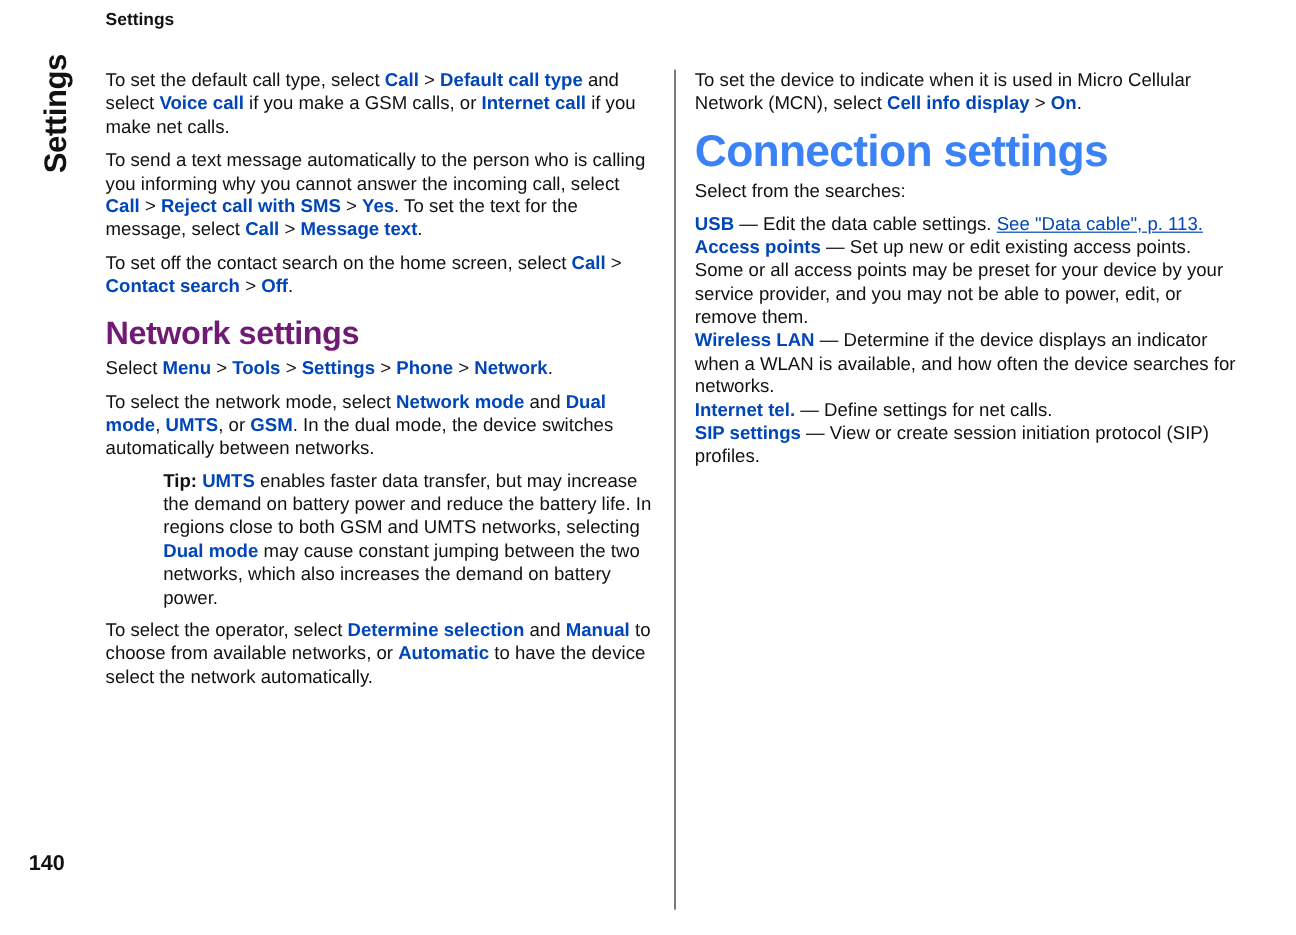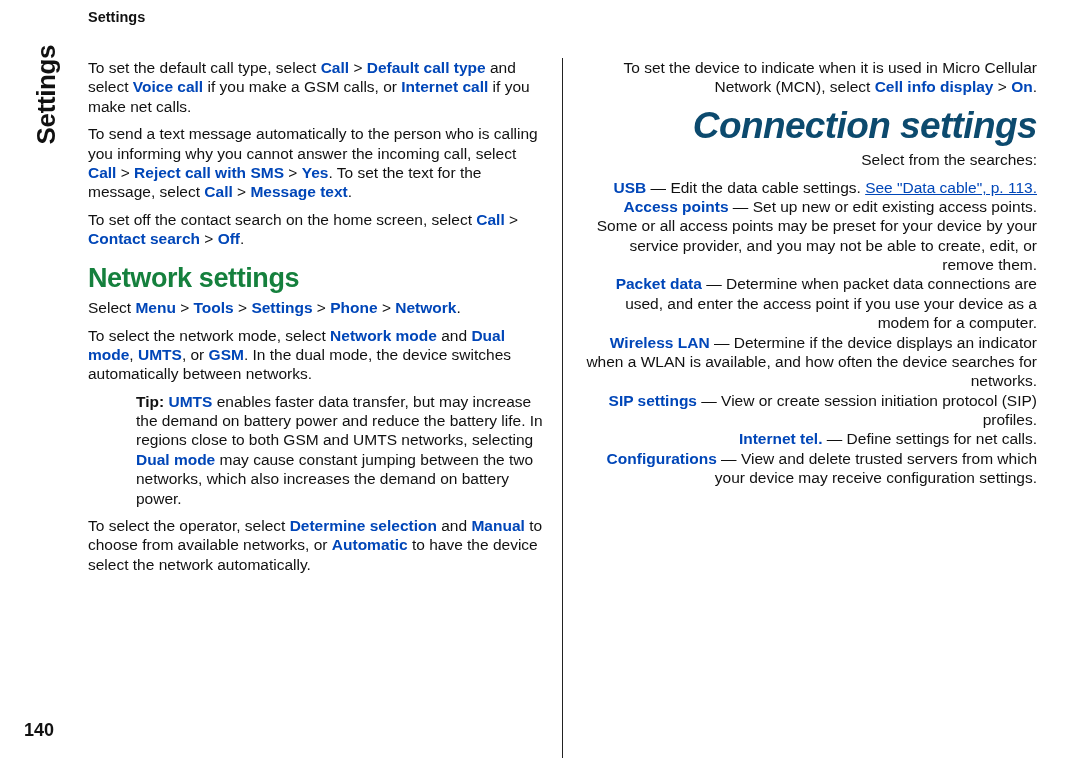--- a/index.html
+++ b/index.html
@@ -31,21 +31,21 @@
   .top-header {
     position: absolute;
     left: 88px;
     top: 8px;
     font-weight: 700;
     font-size: 14.5px;
   }
   .page-num {
     position: absolute;
     left: 24px;
-    bottom: 38px;
+    bottom: 49px;
     font-weight: 700;
     font-size: 18px;
   }
   .cols {
     position: absolute;
     left: 88px;
     top: 58px;
     width: 957px;
     height: 700px;
     display: flex;
@@ -53,40 +53,39 @@
   }
   .col {
     flex: 1 1 0;
     padding-right: 16px;
   }
   .divider {
     flex: 0 0 1px;
     background: #222;
     margin: 0 0px;
   }
-  .col2 { padding-left: 16px; padding-right: 8px; text-align: right; }
+  .col2 { padding-left: 16px; padding-right: 8px; }
   p { margin: 0 0 8px 0; }
   .bold-blk { font-weight: 700; }
   .bold-blue { font-weight: 700; color: #0046b8; }
   .link-dec { color: #0046b8; text-decoration: underline; }
   h2.section-blue {
     margin: 14px 0 2px 0;
     font-weight: 700;
     font-size: 27px;
-    color: #15803d;
+    color: #701a75;
     letter-spacing: -0.4px;
   }
   h2.big-blue {
     margin: 8px 0 4px 0;
     font-weight: 700;
     font-size: 37px;
-    color: #0c4a6e;
+    color: #3b82f6;
     letter-spacing: -0.6px;
     line-height: 1.12;
-    font-style: italic;
   }
   .tip-block {
     padding-left: 48px;
     margin-bottom: 6px;
   }
   .item-block p { margin-bottom: 0; }
 </style>
 </head>
 <body>
 
@@ -146,34 +145,28 @@
 
       <h2 class="big-blue">Connection settings</h2>
 
 
       <p>Select from the searches:</p>
 
       <div class="item-block">
         <p><span class="bold-blue">USB</span><span> — Edit the data cable settings. </span><span class="link-dec">See "Data cable", p. 113.</span></p>
       </div>
       <div class="item-block">
-        <p><span class="bold-blue">Access points</span><span> — Set up new or edit existing access points. Some or all access points may be preset for your device by your service provider, and you may not be able to create, edit, or remove them.</span></p>
-      </div>
-      <div class="item-block">
-        <p><span class="bold-blue">Packet data</span><span> — Determine when packet data connections are used, and enter the access point if you use your device as a modem for a computer.</span></p>
+        <p><span class="bold-blue">Access points</span><span> — Set up new or edit existing access points. Some or all access points may be preset for your device by your service provider, and you may not be able to power, edit, or remove them.</span></p>
       </div>
       <div class="item-block">
         <p><span class="bold-blue">Wireless LAN</span><span> — Determine if the device displays an indicator when a WLAN is available, and how often the device searches for networks.</span></p>
       </div>
       <div class="item-block">
-        <p><span class="bold-blue">SIP settings</span><span> — View or create session initiation protocol (SIP) profiles.</span></p>
-      </div>
-      <div class="item-block">
         <p><span class="bold-blue">Internet tel.</span><span> — Define settings for net calls.</span></p>
       </div>
       <div class="item-block">
-        <p><span class="bold-blue">Configurations</span><span> — View and delete trusted servers from which your device may receive configuration settings.</span></p>
+        <p><span class="bold-blue">SIP settings</span><span> — View or create session initiation protocol (SIP) profiles.</span></p>
       </div>
 
     </div>
 
   </div>
 </div>
 
 </body></html>

